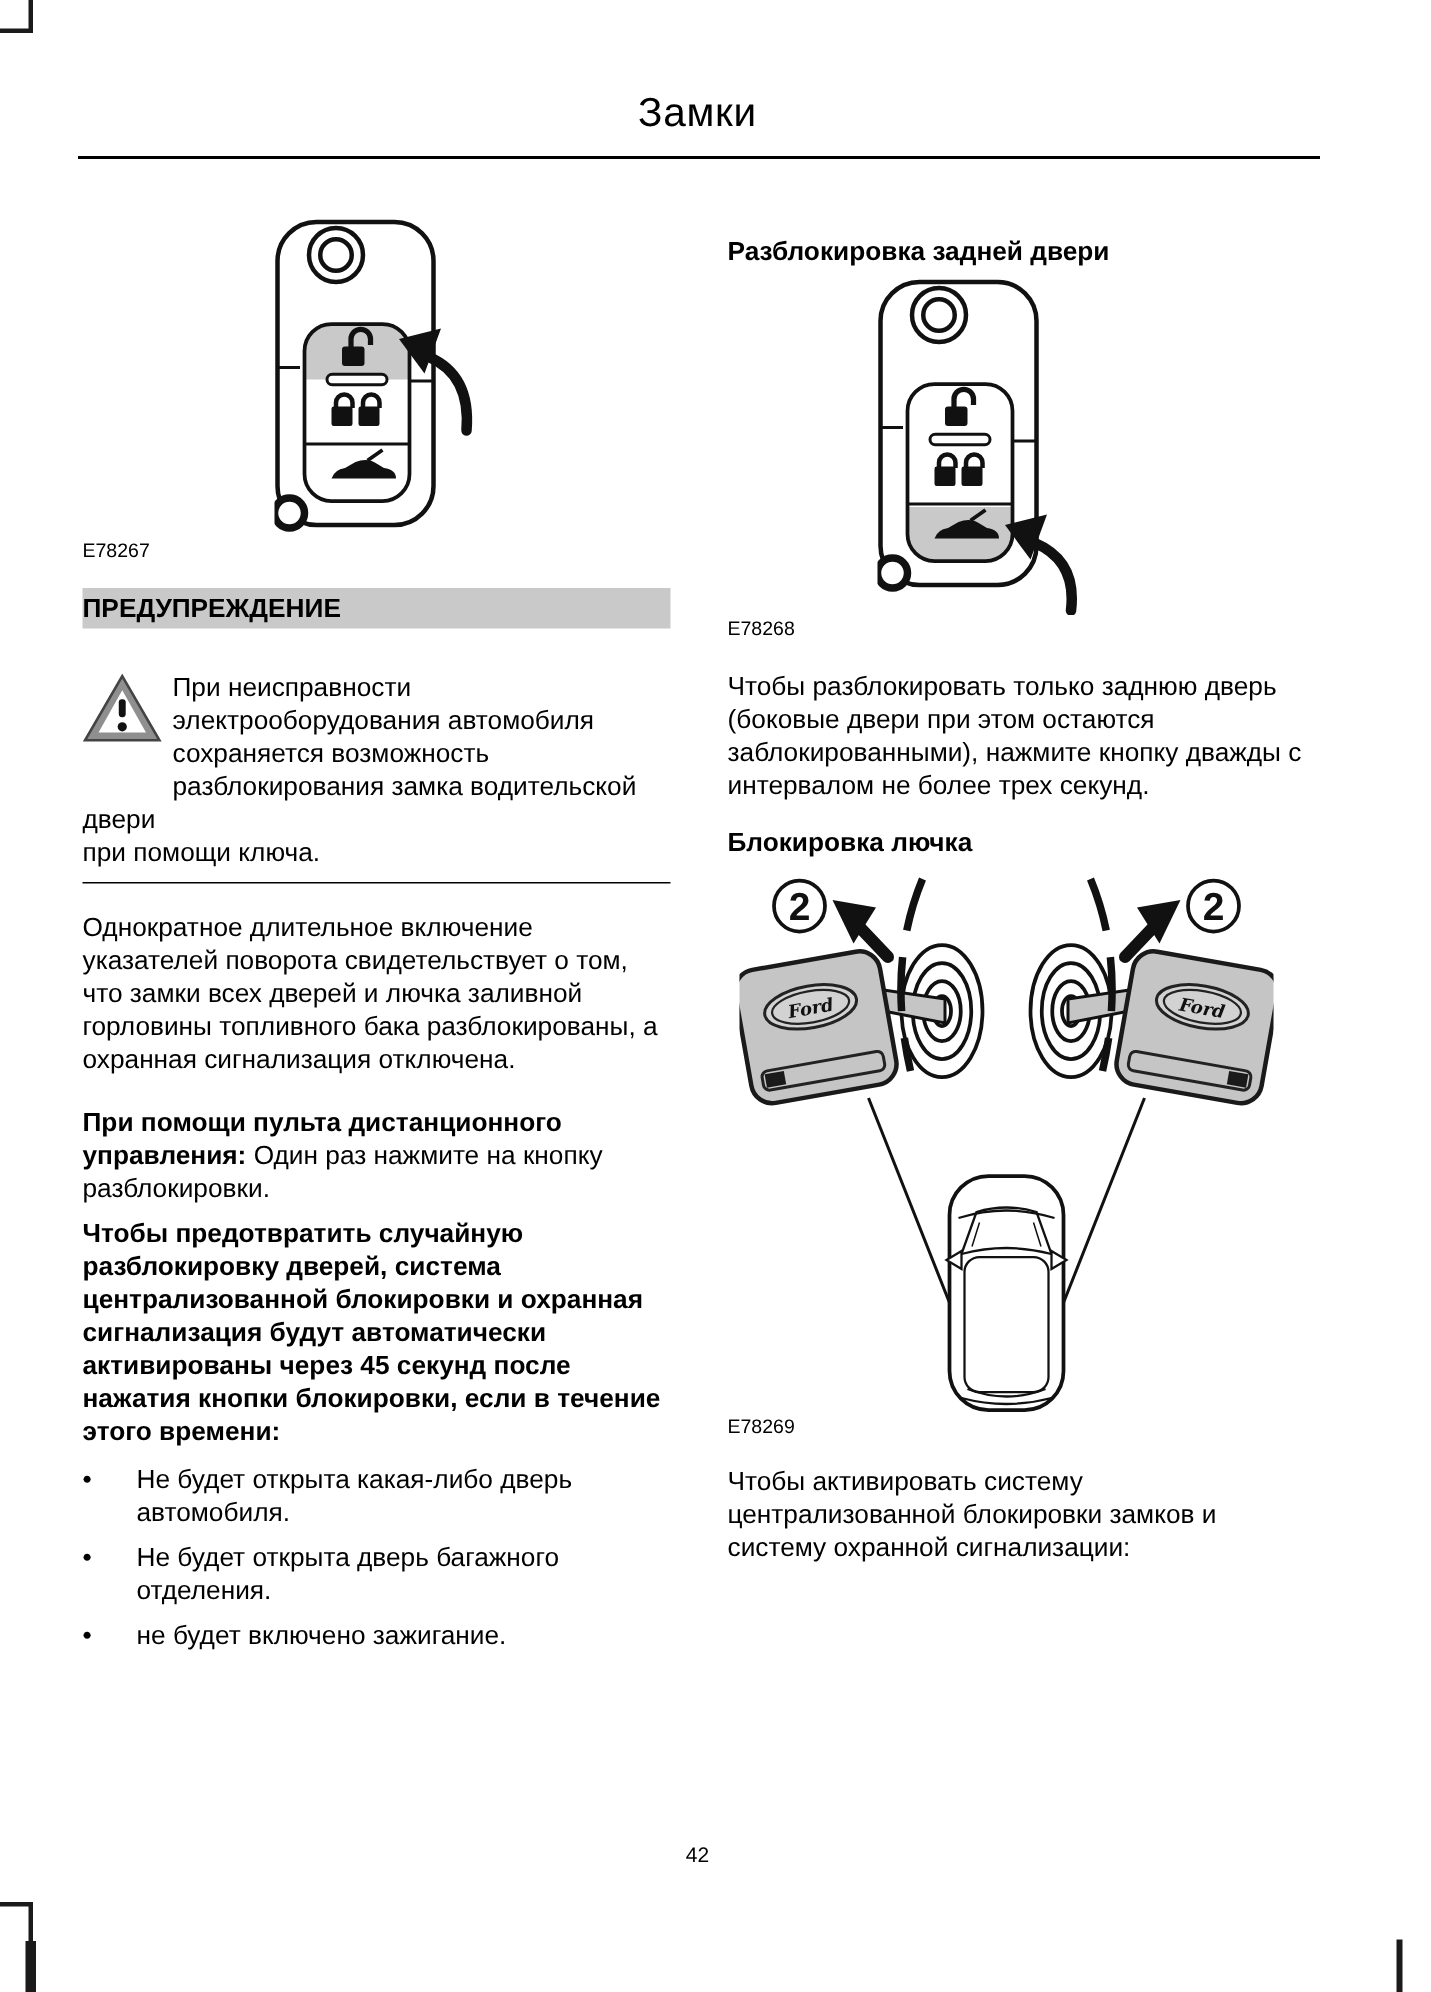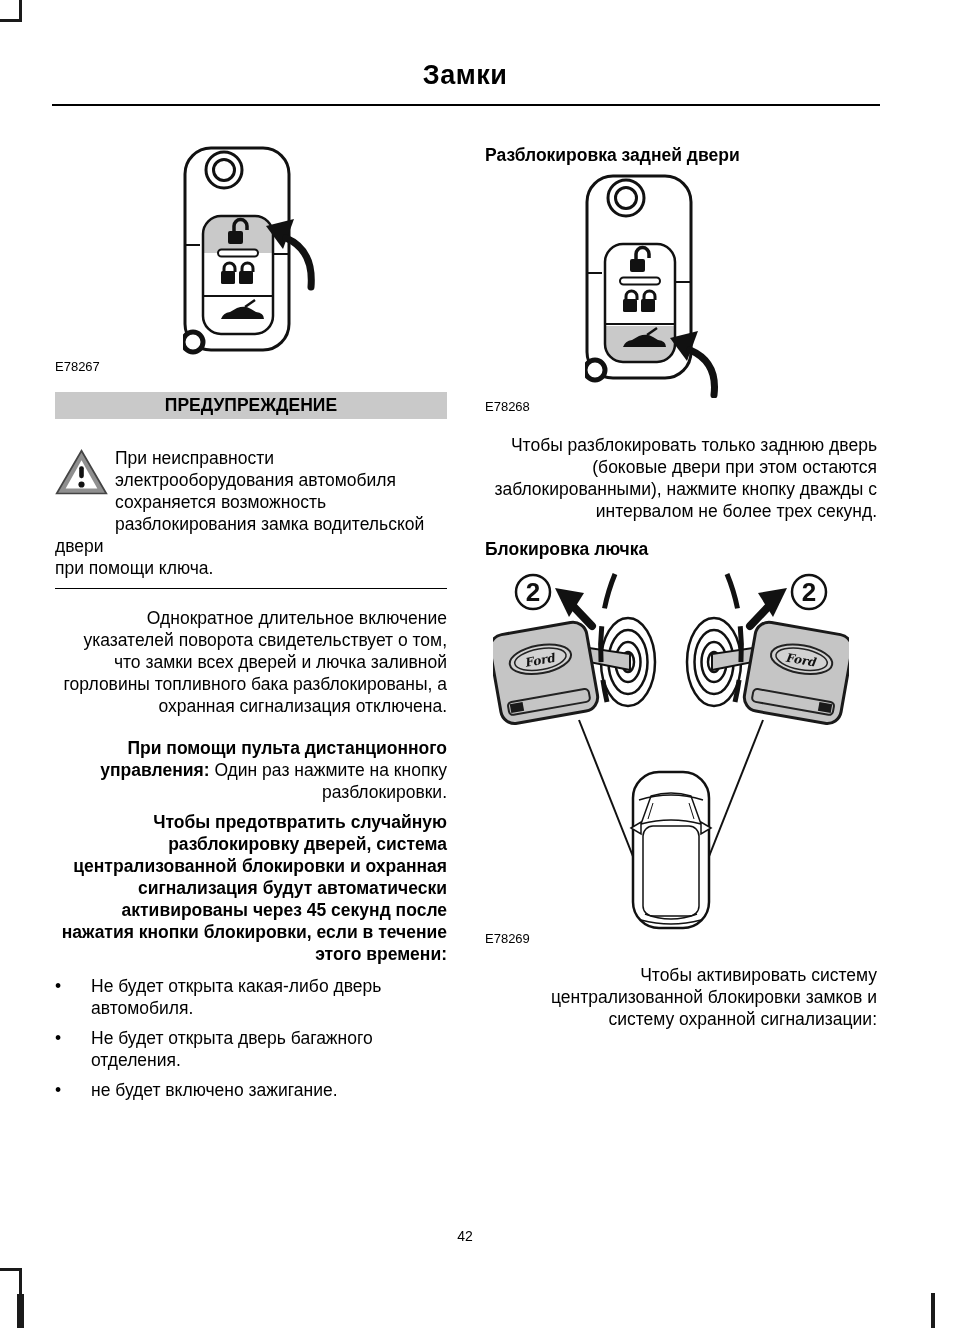--- a/index.html
+++ b/index.html
@@ -3,41 +3,41 @@
 <meta charset="utf-8">
 <style>
   * { margin:0; padding:0; box-sizing:border-box; }
   html,body { background:#ffffff; }
   .page {
     position:relative; width:954px; height:1328px; background:#fff;
     font-family:"Liberation Sans", sans-serif; color:#000; overflow:hidden;
   }
   .title {
     position:absolute; top:60px; left:0; width:930px; text-align:center;
-    font-size:27px; font-weight:bold; letter-spacing:0.5px;
+    font-size:27px; font-weight:normal; letter-spacing:0.5px;
   }
   .rule-top { position:absolute; top:104px; left:52px; width:828px; height:2px; background:#000; }
 
   .col { position:absolute; top:140px; width:392px; font-size:17.5px; line-height:22px; }
   .col-left  { left:55px; }
   .col-right { left:485px; }
 
   .fig { position:relative; }
   .fig-caption { font-size:13px; line-height:18px; }
 
   .warning-box { margin-top:16px; }
   .warning-header {
-    background:#c9c9c9; text-align:center; font-weight:bold;
+    background:#c9c9c9; text-align:left; font-weight:bold;
     font-size:17.5px; padding:2px 0 3px 0;
   }
   .warning-body { margin-top:6px; white-space:pre-line; }
   .warning-icon { float:left; width:53px; height:48px; margin:2px 7px 18px 0; }
   .warning-rule { border:0; border-top:1.5px solid #000; margin-top:9px; clear:both; }
 
-  p.body { margin-top:18px;text-align:right; }
+  p.body { margin-top:18px; }
   h3.sub { font-size:17.5px; line-height:22px; font-weight:bold; margin-top:16px; }
 
   .bullets { margin-top:10px; }
   .bullet-row { display:flex; margin-bottom:8px; }
   .bullet-dot { width:36px; flex:0 0 36px; }
   .bullet-text { flex:1; }
 
   .pagenum { position:absolute; top:1228px; left:0; width:930px; text-align:center; font-size:14px; }
 
   .crop { position:absolute; background:#1a1a1a; }
@@ -133,21 +133,21 @@
       </div>
       <div class="bullet-row">
         <span class="bullet-dot">•</span>
         <span class="bullet-text">не будет включено зажигание.</span>
       </div>
     </div>
   </div>
 
   <div class="col col-right">
 
-    <h3 class="sub" style="margin-top:4px;">Разблокировка задней двери</h3>
+    <h3 class="sub" style="margin-top:16px;">Разблокировка задней двери</h3>
 
     <div class="fig" style="margin-top:8px; height:224px;">
       <svg width="150" height="224" viewBox="0 0 150 224" style="position:absolute; left:100px; top:0;">
         <g stroke="#111" fill="none">
           <rect x="2" y="2" width="104" height="202" rx="26" fill="#fff" stroke-width="3"></rect>
           <line x1="2" y1="99" x2="17" y2="99" stroke-width="2"></line>
           <line x1="91" y1="108" x2="106" y2="108" stroke-width="2"></line>
           <circle cx="41" cy="24" r="18" stroke-width="3" fill="#fff"></circle>
           <circle cx="41" cy="24" r="10.5" stroke-width="3" fill="#fff"></circle>
           <path d="M20,152 h70 v18 a18,18 0 0 1 -18,18 h-34 a18,18 0 0 1 -18,-18 z" fill="#c9c9c9" stroke="none"></path>

